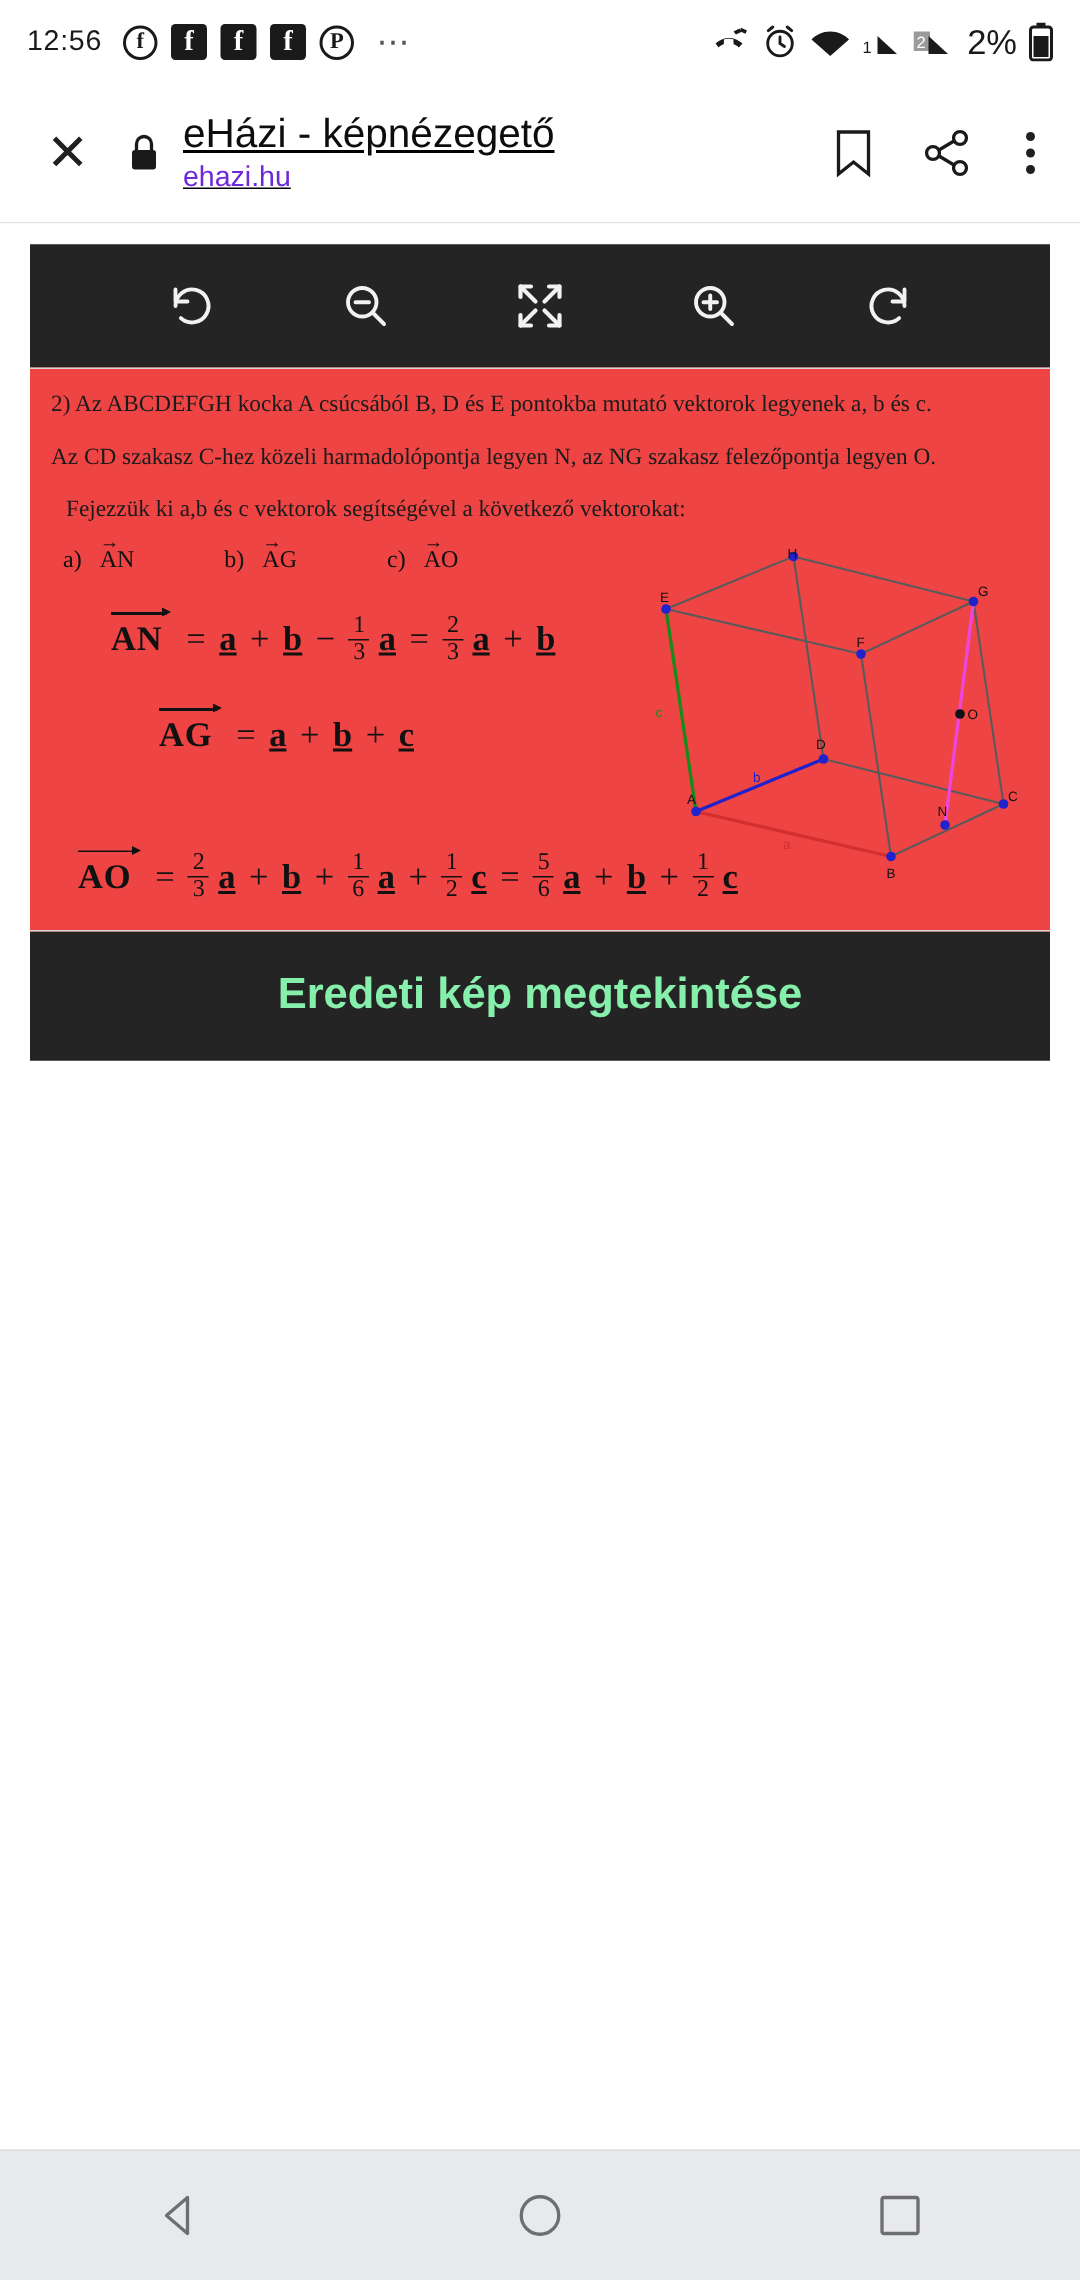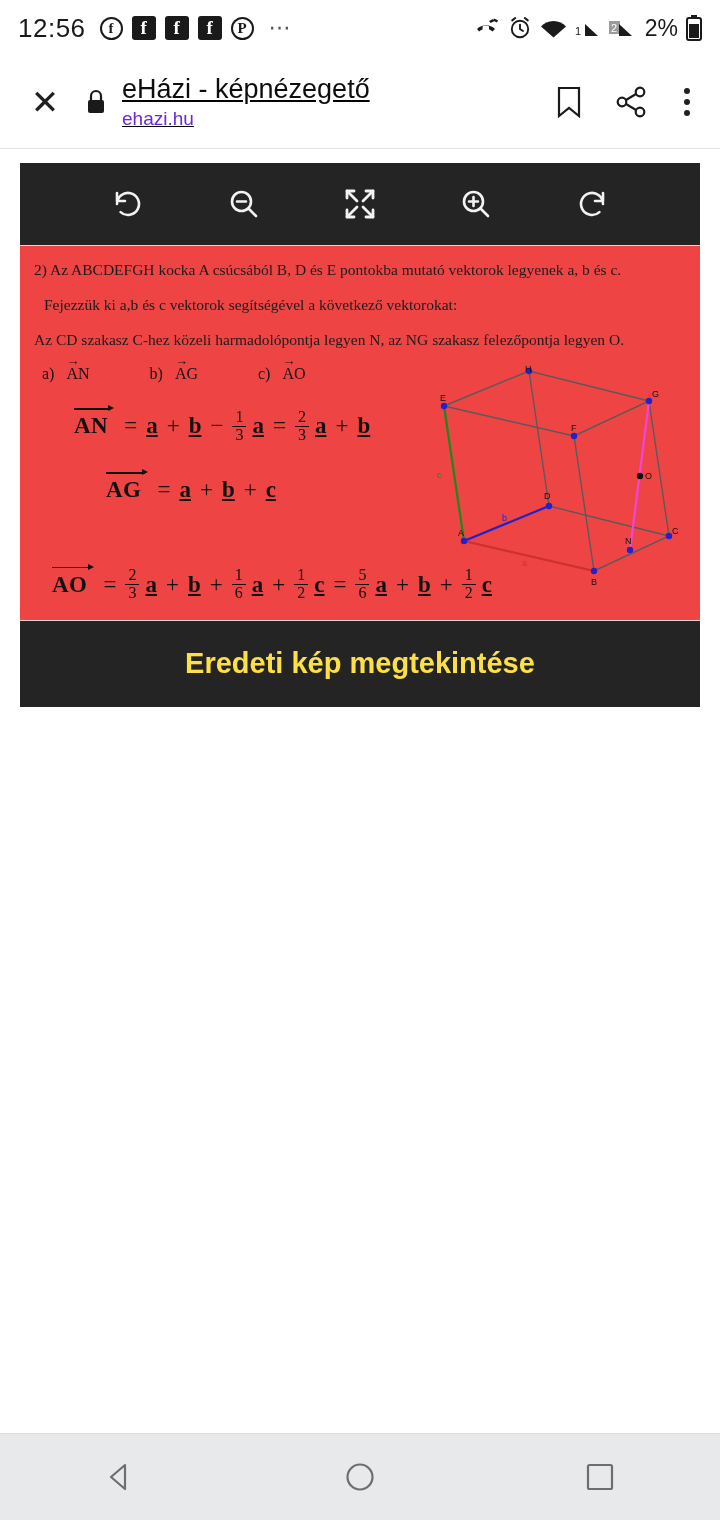--- a/index.html
+++ b/index.html
@@ -19,21 +19,21 @@
   .statusbar {
     height: 56px;
     display: flex;
     align-items: center;
     padding: 0 18px;
     box-sizing: border-box;
     background: #ffffff;
     color: #1a1a1a;
   }
   .status-time {
-    font-size: 26px;
+    font-size: 19px;
     letter-spacing: 0.5px;
     margin-right: 14px;
   }
   .status-left-icons {
     display: flex;
     align-items: center;
     gap: 9px;
     flex: 1;
   }
   .sq-icon {
@@ -288,21 +288,21 @@
   }
 
   .viewer-footer {
     height: 86px;
     background: #242424;
     display: flex;
     align-items: center;
     justify-content: center;
   }
   .viewer-footer span {
-    color: #fde047;
+    color: #86efac;
     font-size: 29px;
     font-weight: bold;
   }
 
   
   .navbar {
     position: absolute;
     left: 0;
     bottom: 0;
     width: 720px;
@@ -445,22 +445,22 @@
       <span class="tool">
         <svg width="34" height="34" viewBox="0 0 34 34">
             <path d="M28 17a11 11 0 1 0-3.6 8.1" fill="none" stroke="#f2f2f2" stroke-width="2.6" stroke-linecap="round"></path>
             <path d="M28 6v8h-8" fill="none" stroke="#f2f2f2" stroke-width="2.6" stroke-linecap="round" stroke-linejoin="round"></path>
           </svg>
       </span>
     </div>
 
     <div class="image-area">
       <p class="worksheet-line">2) Az ABCDEFGH kocka A csúcsából  B, D és E pontokba mutató vektorok legyenek a, b és  c.</p>
+      <p class="worksheet-line">Az CD szakasz C-hez közeli harmadolópontja legyen N, az NG szakasz felezőpontja legyen O.</p>
       <p class="worksheet-line indent">Fejezzük ki a,b és c vektorok segítségével a következő vektorokat:</p>
-      <p class="worksheet-line">Az CD szakasz C-hez közeli harmadolópontja legyen N, az NG szakasz felezőpontja legyen O.</p>
 
       <div class="choices">
         <span>
           <span>a)</span>
           &nbsp;&nbsp;<span class="vec-arrow"><span class="arw">→</span><span>AN</span></span>
         </span>
         <span>
           <span>b)</span>
           &nbsp;&nbsp;<span class="vec-arrow"><span class="arw">→</span><span>AG</span></span>
         </span>

